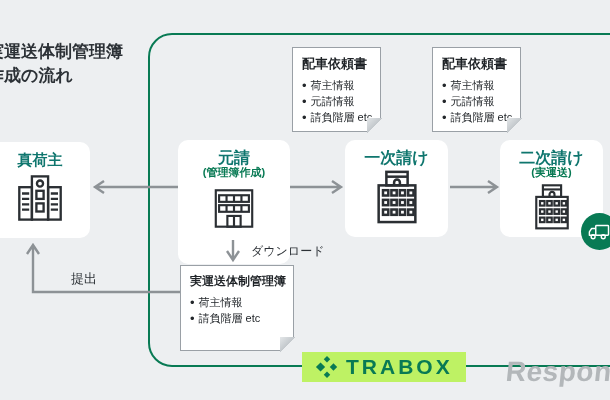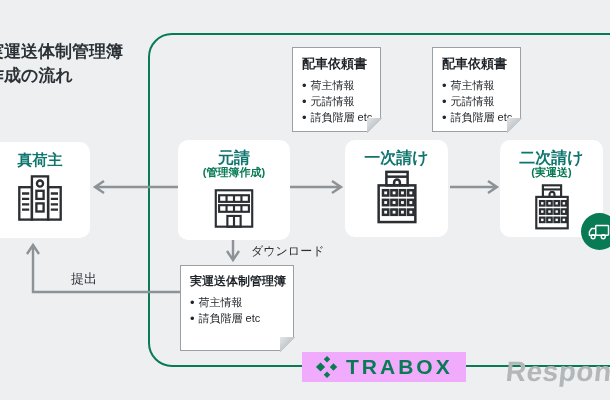--- a/index.html
+++ b/index.html
@@ -51,21 +51,21 @@
   .submit-label { position:absolute; font-size:13px; color:#2c3136; font-weight:500; }
   
   .truck-badge {
     position:absolute; left:581px; top:213px; width:37px; height:37px;
     background:#087a54; border-radius:50%;
     display:flex; align-items:center; justify-content:center;
   }
   
   .logo {
     position:absolute; left:302px; top:352px; height:30px;
-    background:#f0abfc; padding:0 13px;
+    background:#bef264; padding:0 13px;
     display:flex; align-items:center; gap:7px; z-index:3;
   }
   .logo-text {
     color:#087a54; font-size:21px; font-weight:600; letter-spacing:3px;
   }
   
   .watermark {
     position:absolute; left:506px; top:356px; z-index:3;
     font-size:28px; font-weight:700; color:#b3b7ba;
     transform:skewX(-6deg); white-space:nowrap; letter-spacing:0.5px;
@@ -112,21 +112,21 @@
         <rect x="26" y="22" width="8" height="9"></rect>
         <rect x="26" y="36" width="8" height="9"></rect>
         <rect x="7" y="18" width="14" height="36"></rect>
         <rect x="39" y="18" width="14" height="36"></rect>
         <path d="M10 25 h8 M10 31 h8 M10 37 h8 M10 43 h8"></path>
         <path d="M42 25 h8 M42 31 h8 M42 37 h8 M42 43 h8"></path>
       </g>
     </svg>
   </div>
 
-  <div class="card" style="left:178px; top:140px; width:112px; height:100px;">
+  <div class="card" style="left:178px; top:140px; width:112px; height:124px;">
     <div class="card-label big">元請</div>
     <div class="card-sub">(管理簿作成)</div>
     <svg class="bld" width="50" height="48" viewBox="0 0 60 58">
       <g fill="none" stroke="#2b2f33" stroke-width="2.6">
         <rect x="8" y="10" width="44" height="44"></rect>
         <rect x="12" y="16" width="36" height="8"></rect>
         <path d="M21 16 v8 M30 16 v8 M39 16 v8"></path>
         <rect x="12" y="28" width="36" height="8"></rect>
         <path d="M21 28 v8 M30 28 v8 M39 28 v8"></path>
         <rect x="22" y="41" width="16" height="13"></rect>

